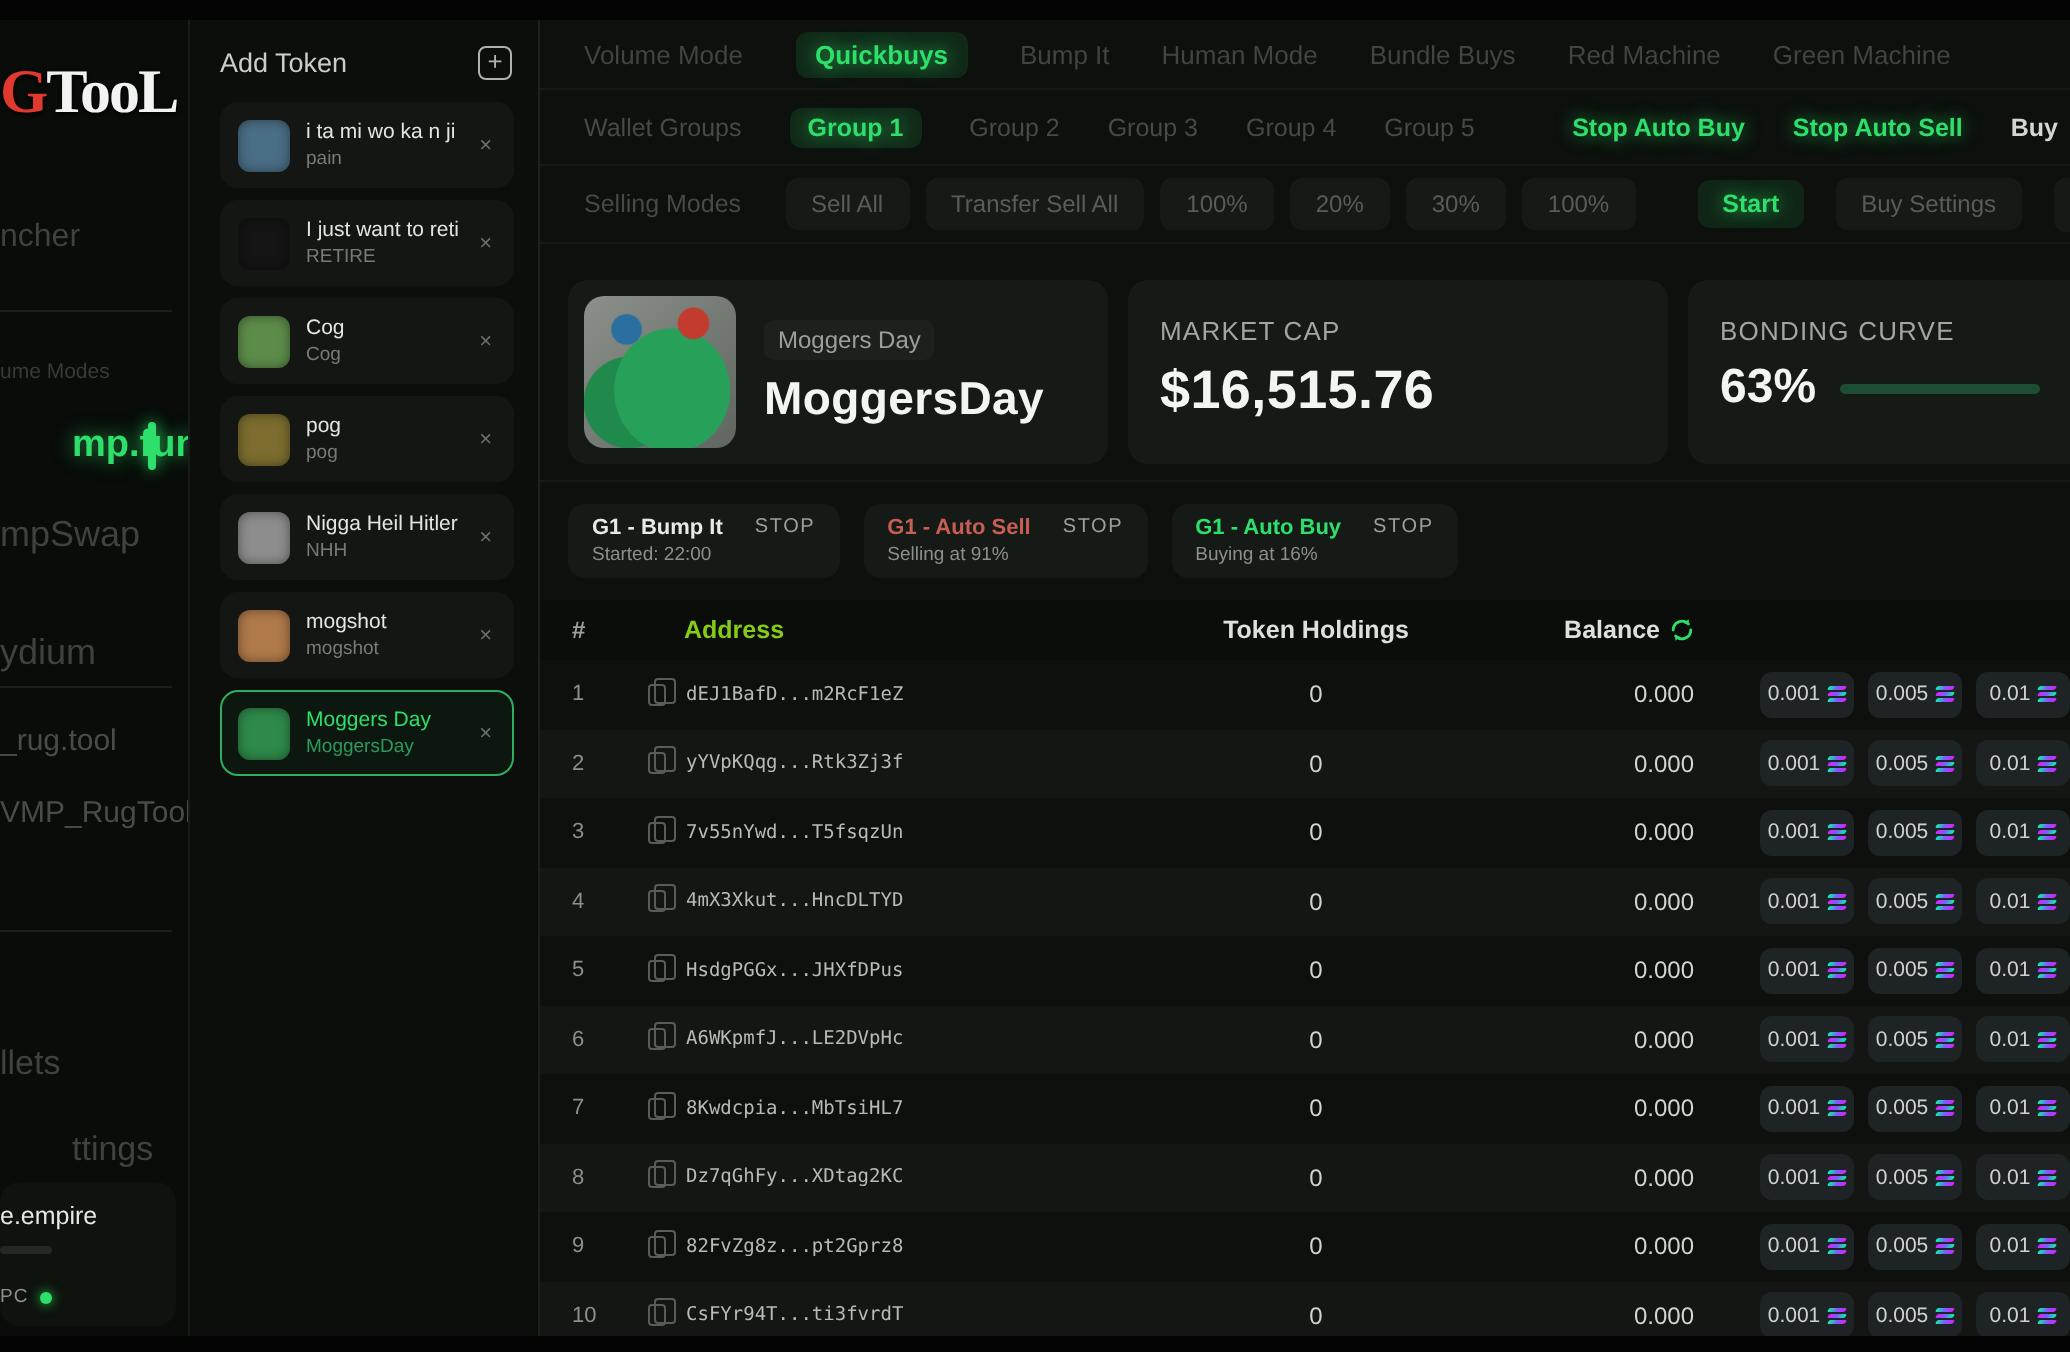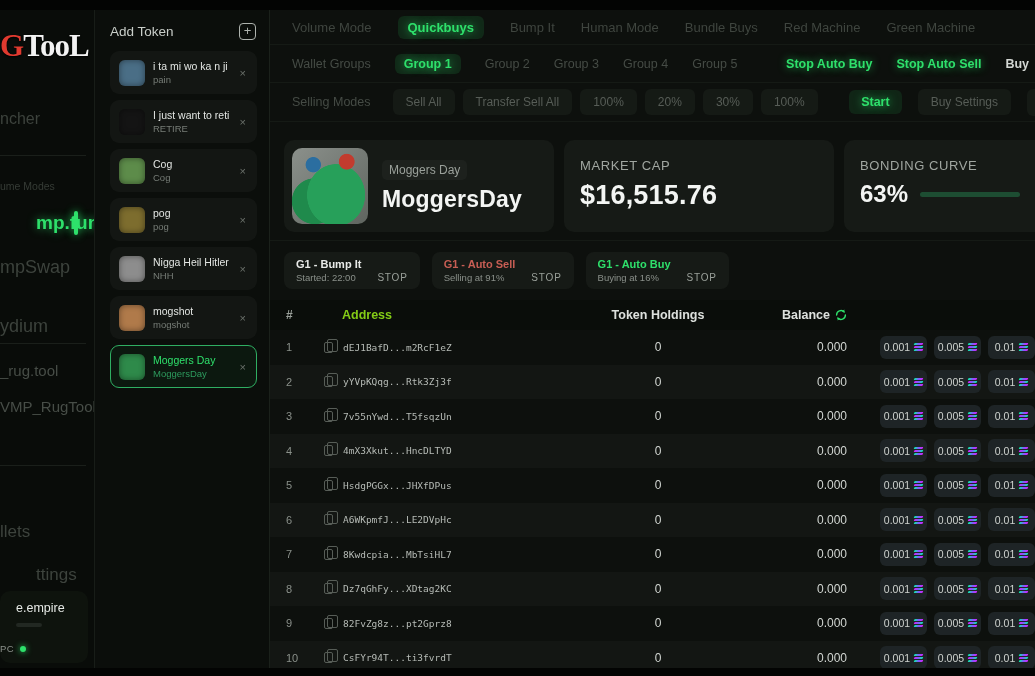--- a/index.html
+++ b/index.html
@@ -15,21 +15,21 @@
   #sidebar { position:relative; width:95px; flex:0 0 95px; background:#090c09; border-right:1px solid #181d18; overflow:hidden; }
   #sidebar .logo { position:absolute; top:18px; left:0; font-family:"Liberation Serif", serif; font-weight:700; font-size:31px; letter-spacing:-1px; white-space:nowrap; }
   #sidebar .logo .lred { color:#e03a2f; text-shadow:0 1px 2px #000; }
   #sidebar .logo .lwhite { color:#f2f2f2; text-shadow:0 1px 2px #000; }
   .snav { position:absolute; left:0; color:#3d433d; font-size:16px; white-space:nowrap; cursor:pointer; }
   .snav.small { font-size:15px; color:#474d47; }
   .ssection { position:absolute; left:0; color:#363c36; font-size:10.5px; white-space:nowrap; }
   .snav.active { color:#2ee06b; font-weight:700; font-size:19px; text-shadow:0 0 10px rgba(46,224,107,.65); }
   .cursor-bar { position:absolute; left:74px; width:4px; height:24px; background:#2ee06b; border-radius:2px; box-shadow:0 0 8px rgba(46,224,107,.9); }
   .sdivider { position:absolute; left:0; width:86px; height:1px; background:#1a1f1a; }
-  #sidebar-footer { position:absolute; left:0; right:6px; top:581px; height:72px; background:#0e130d; border-radius:10px; padding:10px 8px 8px 16px; }
+  #sidebar-footer { position:absolute; left:0; right:6px; top:581px; height:72px; background:#0e130d; border-radius:10px; padding:10px 8px 8px 0; }
   #sidebar-footer .ftitle { color:#e6e9e6; font-size:12.5px; white-space:nowrap; }
   #sidebar-footer .fdash { width:26px; height:4px; background:#222822; border-radius:2px; margin-top:8px; }
   #sidebar-footer .frow { position:absolute; bottom:9px; left:0; display:flex; align-items:center; gap:6px; }
   #sidebar-footer .frpc { color:#8b918b; font-size:9.5px; letter-spacing:.5px; }
   .green-dot { width:6px; height:6px; border-radius:50%; background:#2ee06b; box-shadow:0 0 6px rgba(46,224,107,.9); }
 
   
   #token-panel { position:relative; width:175px; flex:0 0 175px; background:#0b0e0b; border-right:1px solid #1b211b; overflow:hidden; }
   #tp-header { display:flex; align-items:center; justify-content:space-between; padding:13px 13px 0 15px; }
   #tp-header .tp-title { color:#c9cec9; font-size:13.5px; }
@@ -82,21 +82,21 @@
   .ov-label { color:#a0a6a0; font-size:13px; letter-spacing:.6px; margin-top:6px; }
   #ov-mcap .ov-big { font-size:27px; margin-top:7px; }
   #ov-bonding { flex:1 1 auto; margin-right:-14px; }
   .bond-row { display:flex; align-items:center; gap:12px; margin-top:7px; }
   .bond-pct { color:#f3f5f3; font-size:24px; font-weight:800; }
   .bond-track { width:100px; height:5px; border-radius:3px; background:#1d4d32; overflow:hidden; }
   .bond-fill { height:100%; background:#2ee06b; border-radius:3px; box-shadow:0 0 6px rgba(46,224,107,.8); }
 
   
   #chips { display:flex; gap:12px; padding:11px 14px; flex:0 0 auto; }
-  .chip { display:flex; align-items:flex-end; background:#161a16; border-radius:8px; padding:6px 12px; gap:16px; cursor:default; }
+  .chip { display:flex; align-items:flex-start; background:#161a16; border-radius:8px; padding:6px 12px; gap:16px; cursor:default; }
   .chip-title { font-size:11px; font-weight:700; color:#e8eae8; white-space:nowrap; }
   .chip-sub { font-size:9.5px; color:#8a908a; margin-top:2px; white-space:nowrap; }
   .chip-stop { font-size:10px; color:#9aa09a; letter-spacing:.8px; cursor:pointer; }
 
   
   #table { flex:1; display:flex; flex-direction:column; overflow:hidden; }
   .thead { display:grid; grid-template-columns:36px 278px 116px 131px 1fr; align-items:center; height:30px; background:#0a0d0a; padding-left:16px; flex:0 0 30px; }
   .thead .h-idx { color:#9aa09a; font-size:12px; font-weight:700; }
   .thead .h-addr { color:#84cc16; font-size:12.5px; font-weight:700; padding-left:20px; }
   .thead .h-hold { color:#dde0dd; font-size:12.5px; font-weight:700; text-align:center; }

